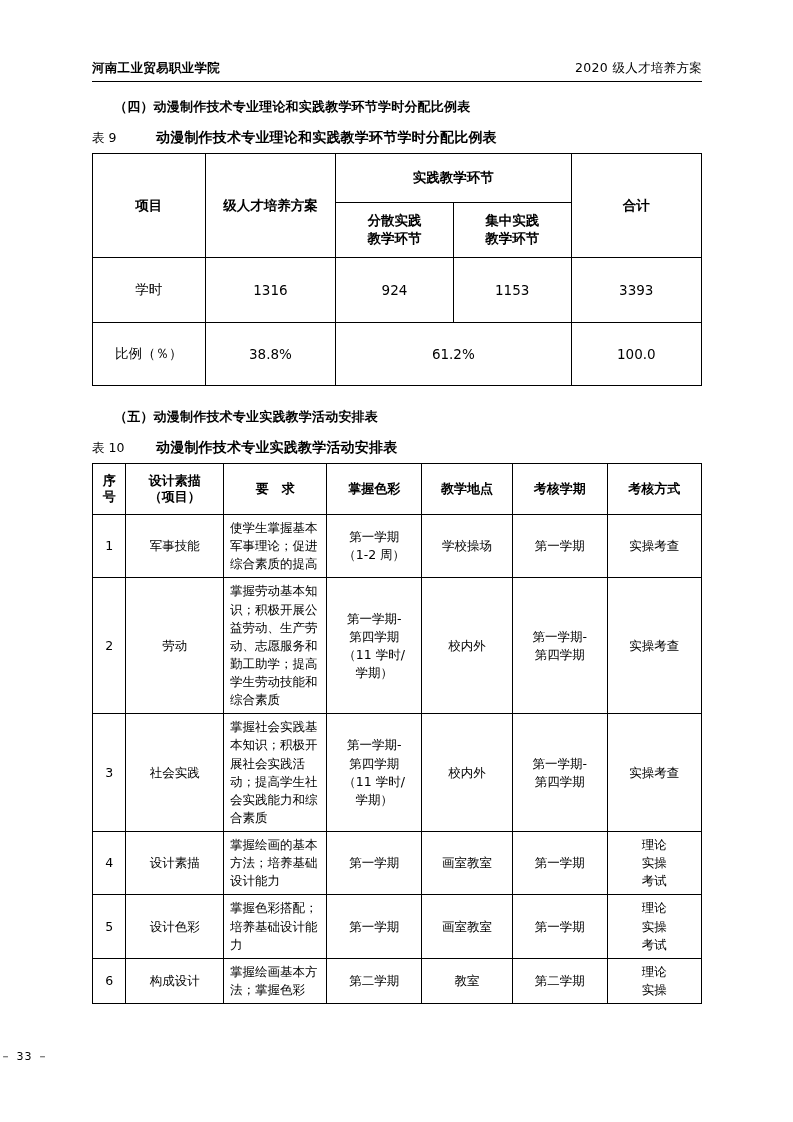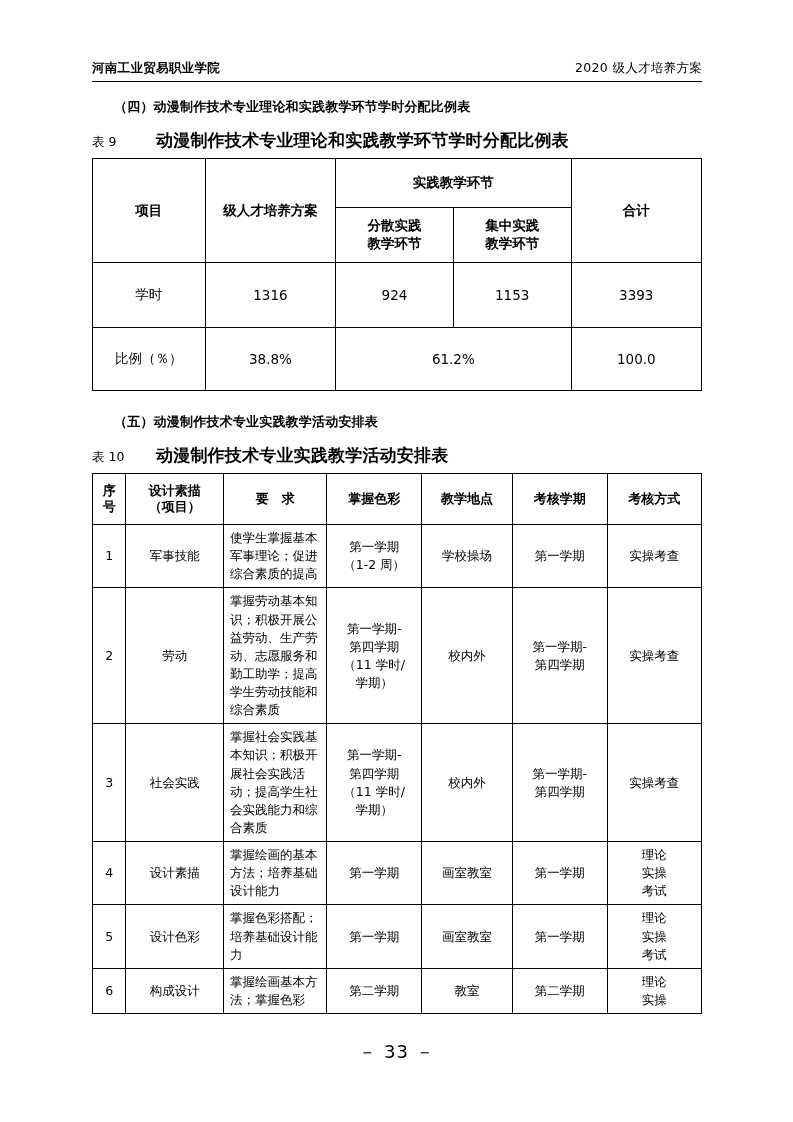--- a/index.html
+++ b/index.html
@@ -57,21 +57,21 @@
     margin: 13px 0 6px 0;
     font-size: 13px;
   }
   .table-caption .cap-num {
     width: 64px;
     flex: none;
     font-size: 12.5px;
   }
   .table-caption .cap-text {
     font-weight: bold;
-    font-size: 17px;
+    font-size: 14px;
     letter-spacing: 0.2px;
     font-family: Liberation Serif, serif;
   }
   
   table {
     border-collapse: collapse;
     width: 100%;
     table-layout: fixed;
   }
   table td, table th {
@@ -108,22 +108,22 @@
   .t10 td.desc {
     text-align: left;
     padding-left: 6px;
     padding-right: 4px;
   }
   .pagenum {
     position: absolute;
     left: 0;
     right: 0;
     bottom: 58px;
-    text-align: center;
-    font-size: 18px;
+    text-align: left;
+    font-size: 11px;
     color: #000;
     letter-spacing: 1px;
   }
 </style>
 </head>
 <body>
 
 <div class="page">
   <div class="content">
 

